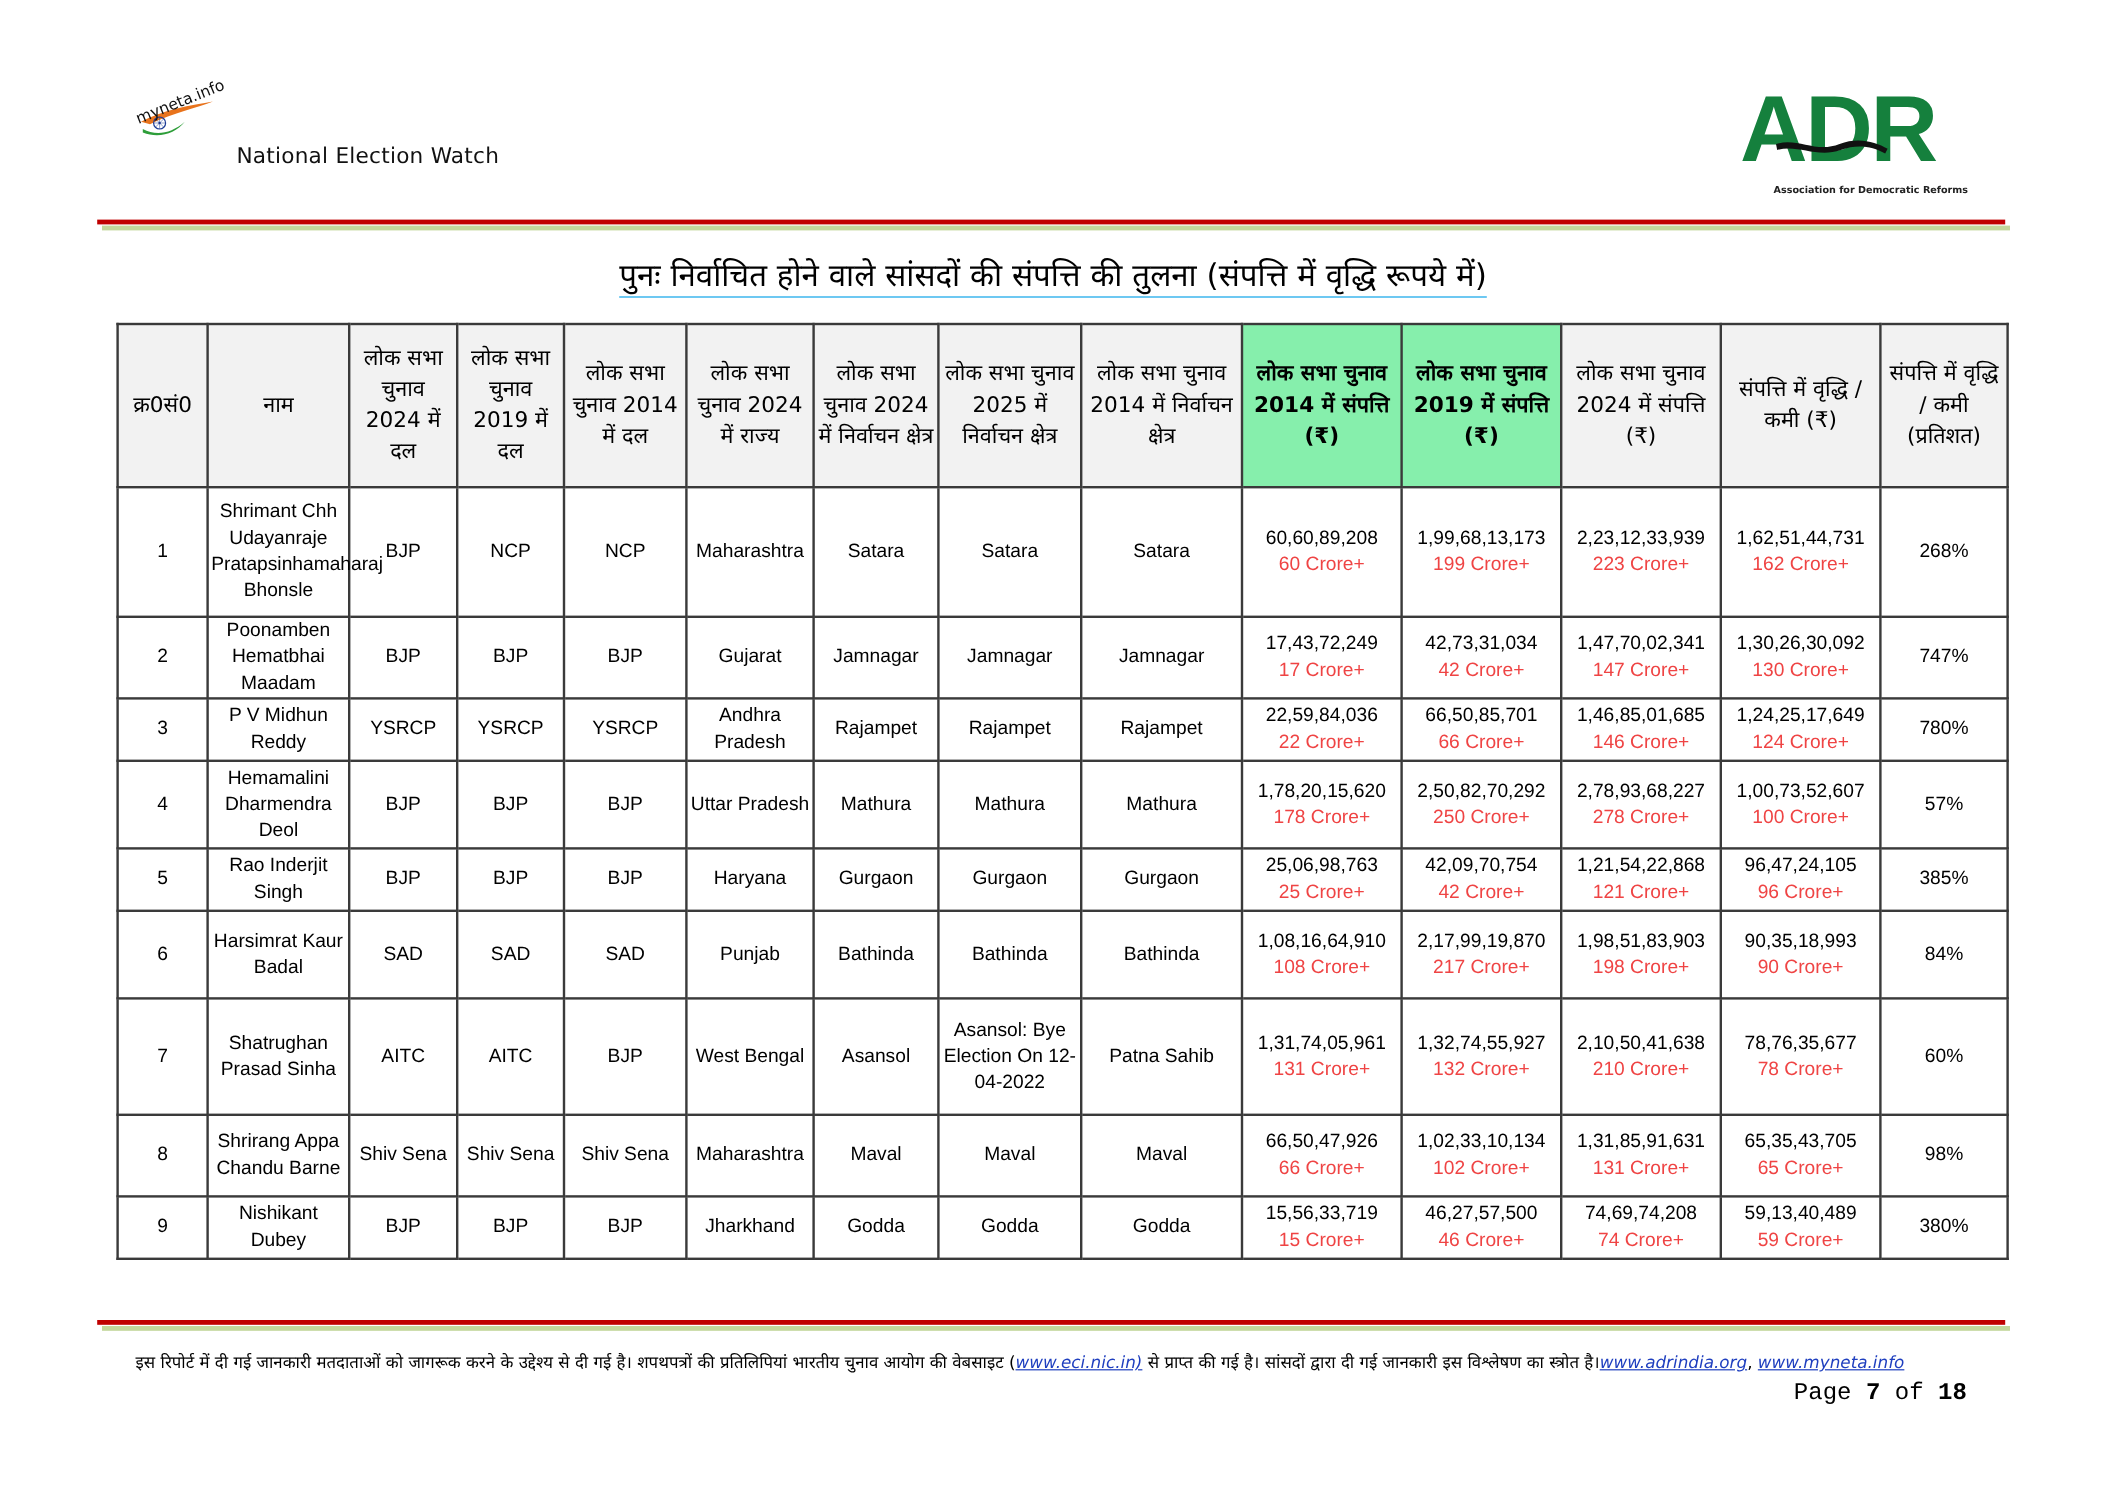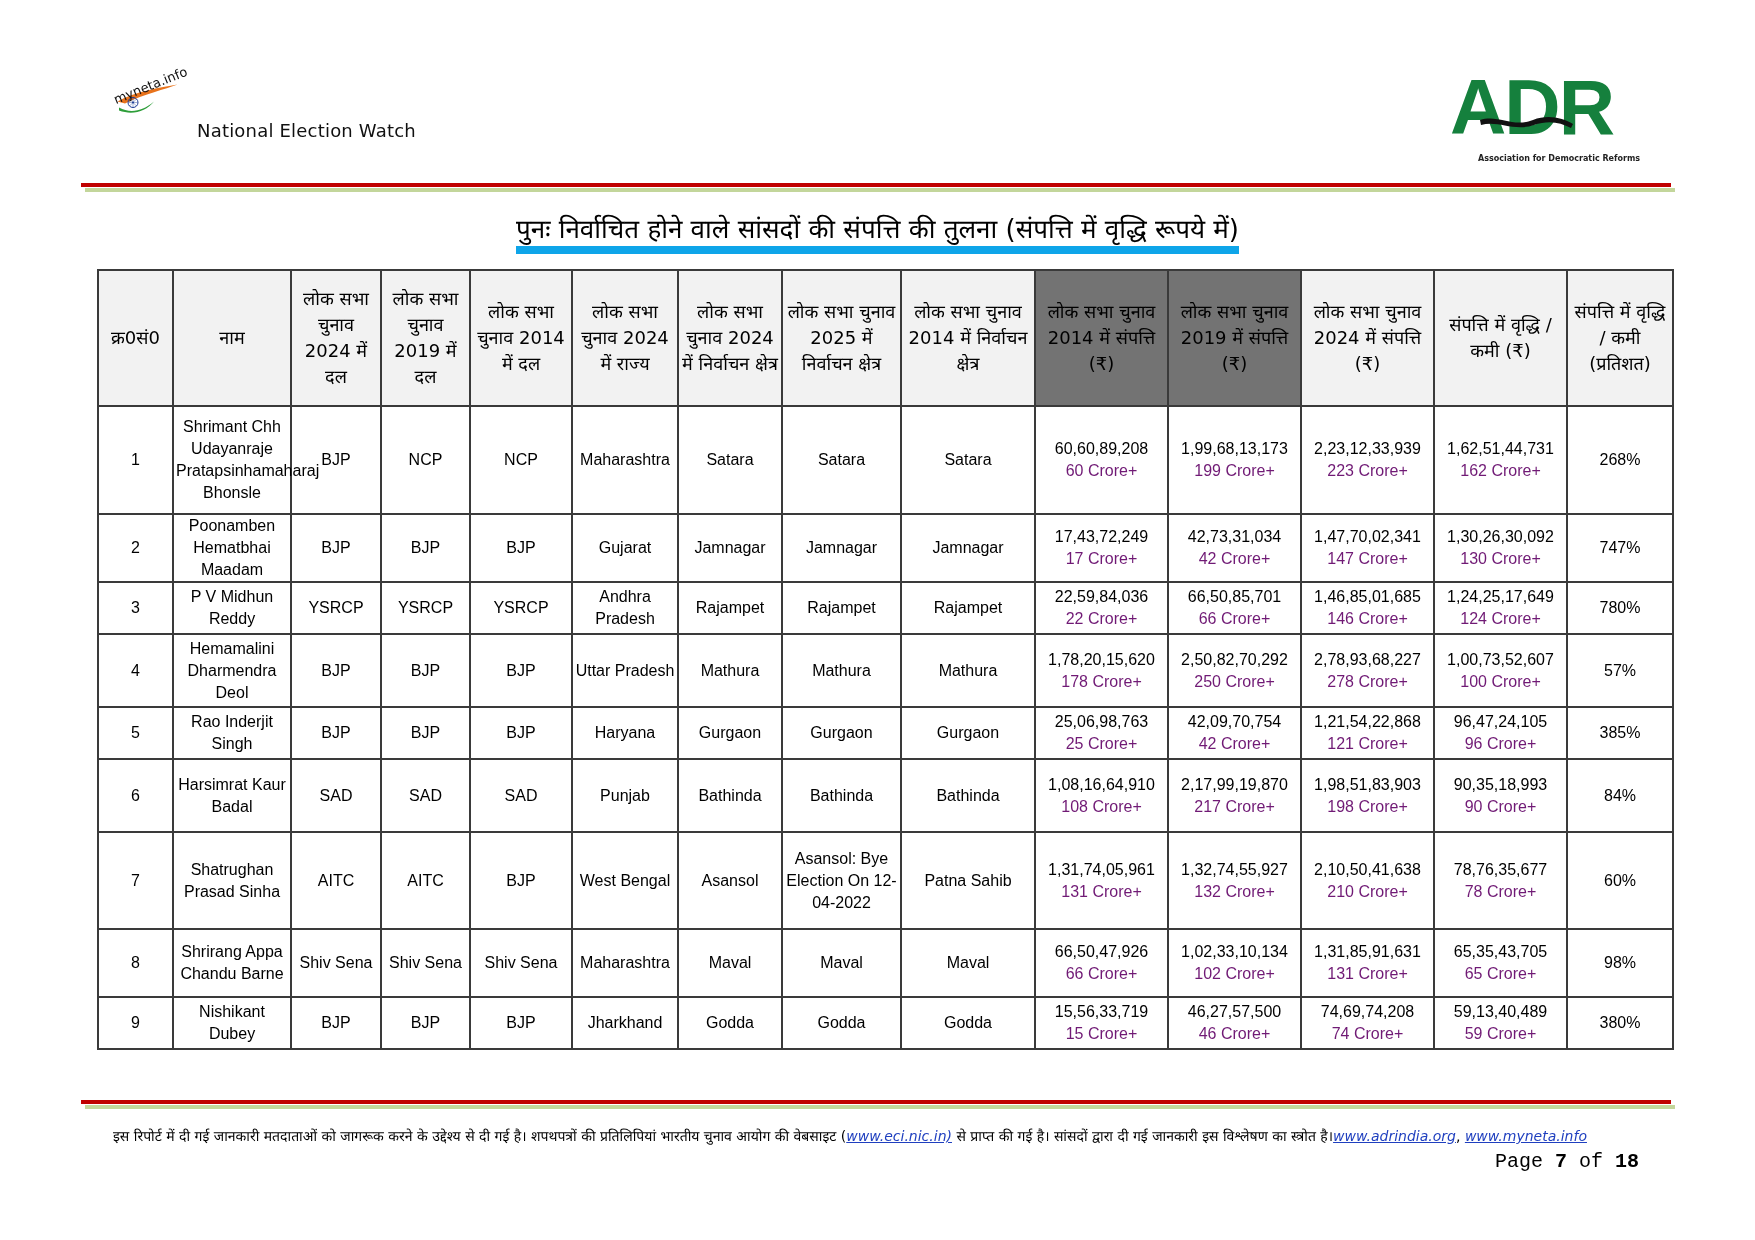--- a/index.html
+++ b/index.html
@@ -18,32 +18,32 @@
                  font-weight: bold; font-size: 78px; color: #15803d; letter-spacing: -2px; line-height: 1; }
   .adr-sub { position: absolute; left: 28px; top: 72px; font-size: 8px; font-weight: bold; color: #222;
              white-space: nowrap; font-family: "DejaVu Sans", sans-serif; }
   .adr-wave { position: absolute; left: 28px; top: 30px; }
 
   .rule-red { position: absolute; height: 4px; background: #c00000; }
   .rule-green { position: absolute; height: 4px; background: #c3d69b; }
 
   .page-title { position: absolute; left: 0; width: 1755px; top: 210px; text-align: center;
                 font-family: "DejaVu Sans", sans-serif; font-size: 26px; color: #000; }
-  .page-title span { border-bottom: 8px solid #0ea5e9; padding-bottom: 2px; margin-top: 36px; }
+  .page-title span { border-bottom: 1px solid #0ea5e9; padding-bottom: 2px; margin-top: 36px; }
 
   table.assets { position: absolute; left: 97px; top: 269px; border-collapse: collapse;
                  table-layout: fixed; width: 1575px; }
   table.assets th, table.assets td { border: 2px solid #3a3a3a; text-align: center; vertical-align: middle;
                  padding: 0 2px; }
   table.assets th { font-family: "DejaVu Sans", sans-serif; font-weight: normal; font-size: 18px;
                     line-height: 26px; background: #f2f2f2; height: 134px; }
-  table.assets th.white { background: #737373; }
+  table.assets th.white { background: #86efac; font-weight: bold; }
   table.assets td { font-family: "Liberation Sans", sans-serif; font-size: 16px; line-height: 22px; }
   .amt { display: block; }
-  .crore { display: block; color: #701a75; }
+  .crore { display: block; color: #ef4444; }
 
   .footer { position: absolute; left: 113px; top: 1123px; width: 1530px; font-family: "DejaVu Sans", sans-serif;
             font-size: 14px; line-height: 26px; color: #000; }
   .footer a { color: #1f3fbf; text-decoration: underline; font-style: italic; }
   .page-num { position: absolute; right: 116px; top: 1150px; font-family: Liberation Mono, monospace;
               font-size: 20px; }
   .page-num b { font-weight: bold; }
 </style>
 </head>
 <body>

